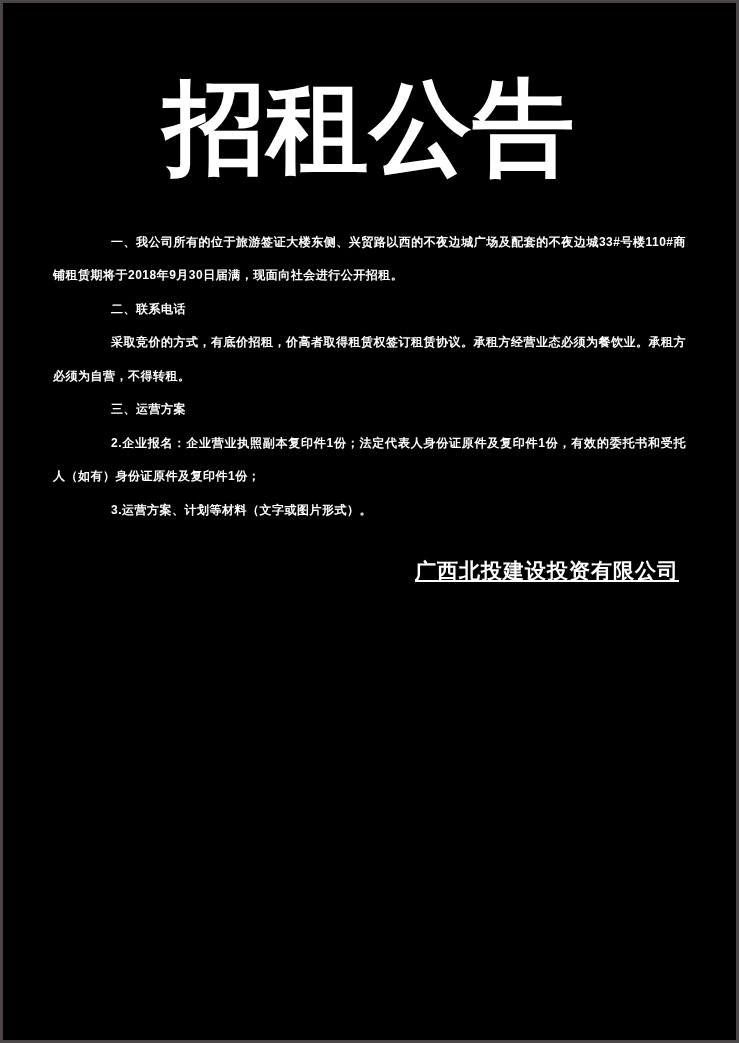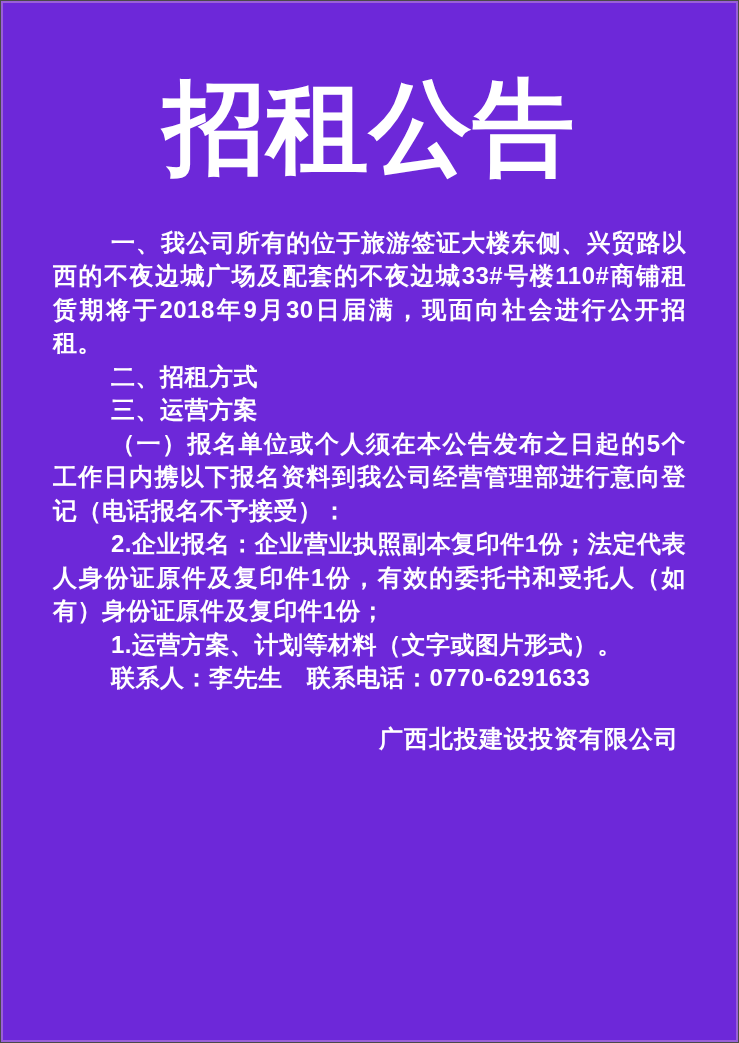--- a/index.html
+++ b/index.html
@@ -1,70 +1,70 @@
 <!DOCTYPE html>
 <html><head>
 <meta charset="utf-8">
 <style>
   html, body { margin: 0; padding: 0; background: #ffffff; }
   .poster {
     position: relative;
     width: 739px;
     height: 1043px;
     box-sizing: border-box;
-    background: #6d28d9;
+    background: #000000;
     border: 1px solid #4a4a4a;
     box-shadow: inset 0 0 0 2px rgba(255, 225, 218, 0.30);
     padding: 62px 52px 0 52px;
     overflow: hidden;
     color: #ffffff;
     font-family: "Liberation Sans", "DejaVu Sans", sans-serif;
     font-weight: bold;
   }
   .title {
     margin: 0 0 30px 0;
     text-align: center;
     font-family: "Liberation Serif", "DejaVu Serif", serif;
     font-weight: bold;
     font-size: 102px;
     line-height: 1.3;
     letter-spacing: 1px;
     white-space: nowrap;
   }
   .body-text .para {
     margin: 0;
-    font-size: 24px;
+    font-size: 12px;
     line-height: 33.5px;
     letter-spacing: 0.5px;
     text-indent: 58px;
     text-align: justify;
   }
   .signature {
     margin-top: 26px;
     margin-left: auto;
     margin-right: 7px;
     width: fit-content;
     text-align: center;
-    font-size: 24px;
+    font-size: 21px;
     line-height: 35px;
     letter-spacing: 1px;
+    text-decoration: underline;
   }
 </style>
 </head>
 <body>
 
 <div class="poster">
   <h1 class="title">招租公告</h1>
 
   <div class="body-text">
     <p class="para">一、我公司所有的位于旅游签证大楼东侧、兴贸路以西的不夜边城广场及配套的不夜边城33#号楼110#商铺租赁期将于2018年9月30日届满，现面向社会进行公开招租。</p>
-    <p class="para">二、招租方式</p>
+    <p class="para">二、联系电话</p>
+    <p class="para">采取竞价的方式，有底价招租，价高者取得租赁权签订租赁协议。承租方经营业态必须为餐饮业。承租方必须为自营，不得转租。</p>
     <p class="para">三、运营方案</p>
-    <p class="para">（一）报名单位或个人须在本公告发布之日起的5个工作日内携以下报名资料到我公司经营管理部进行意向登记（电话报名不予接受）：</p>
     <p class="para">2.企业报名：企业营业执照副本复印件1份；法定代表人身份证原件及复印件1份，有效的委托书和受托人（如有）身份证原件及复印件1份；</p>
-    <p class="para">1.运营方案、计划等材料（文字或图片形式）。</p>
-    <p class="para">联系人：李先生　联系电话：0770-6291633</p>
+    <p class="para">3.运营方案、计划等材料（文字或图片形式）。</p>
   </div>
 
   <div class="signature">
     <div>广西北投建设投资有限公司</div>
   </div>
 </div>
 
 </body></html>

